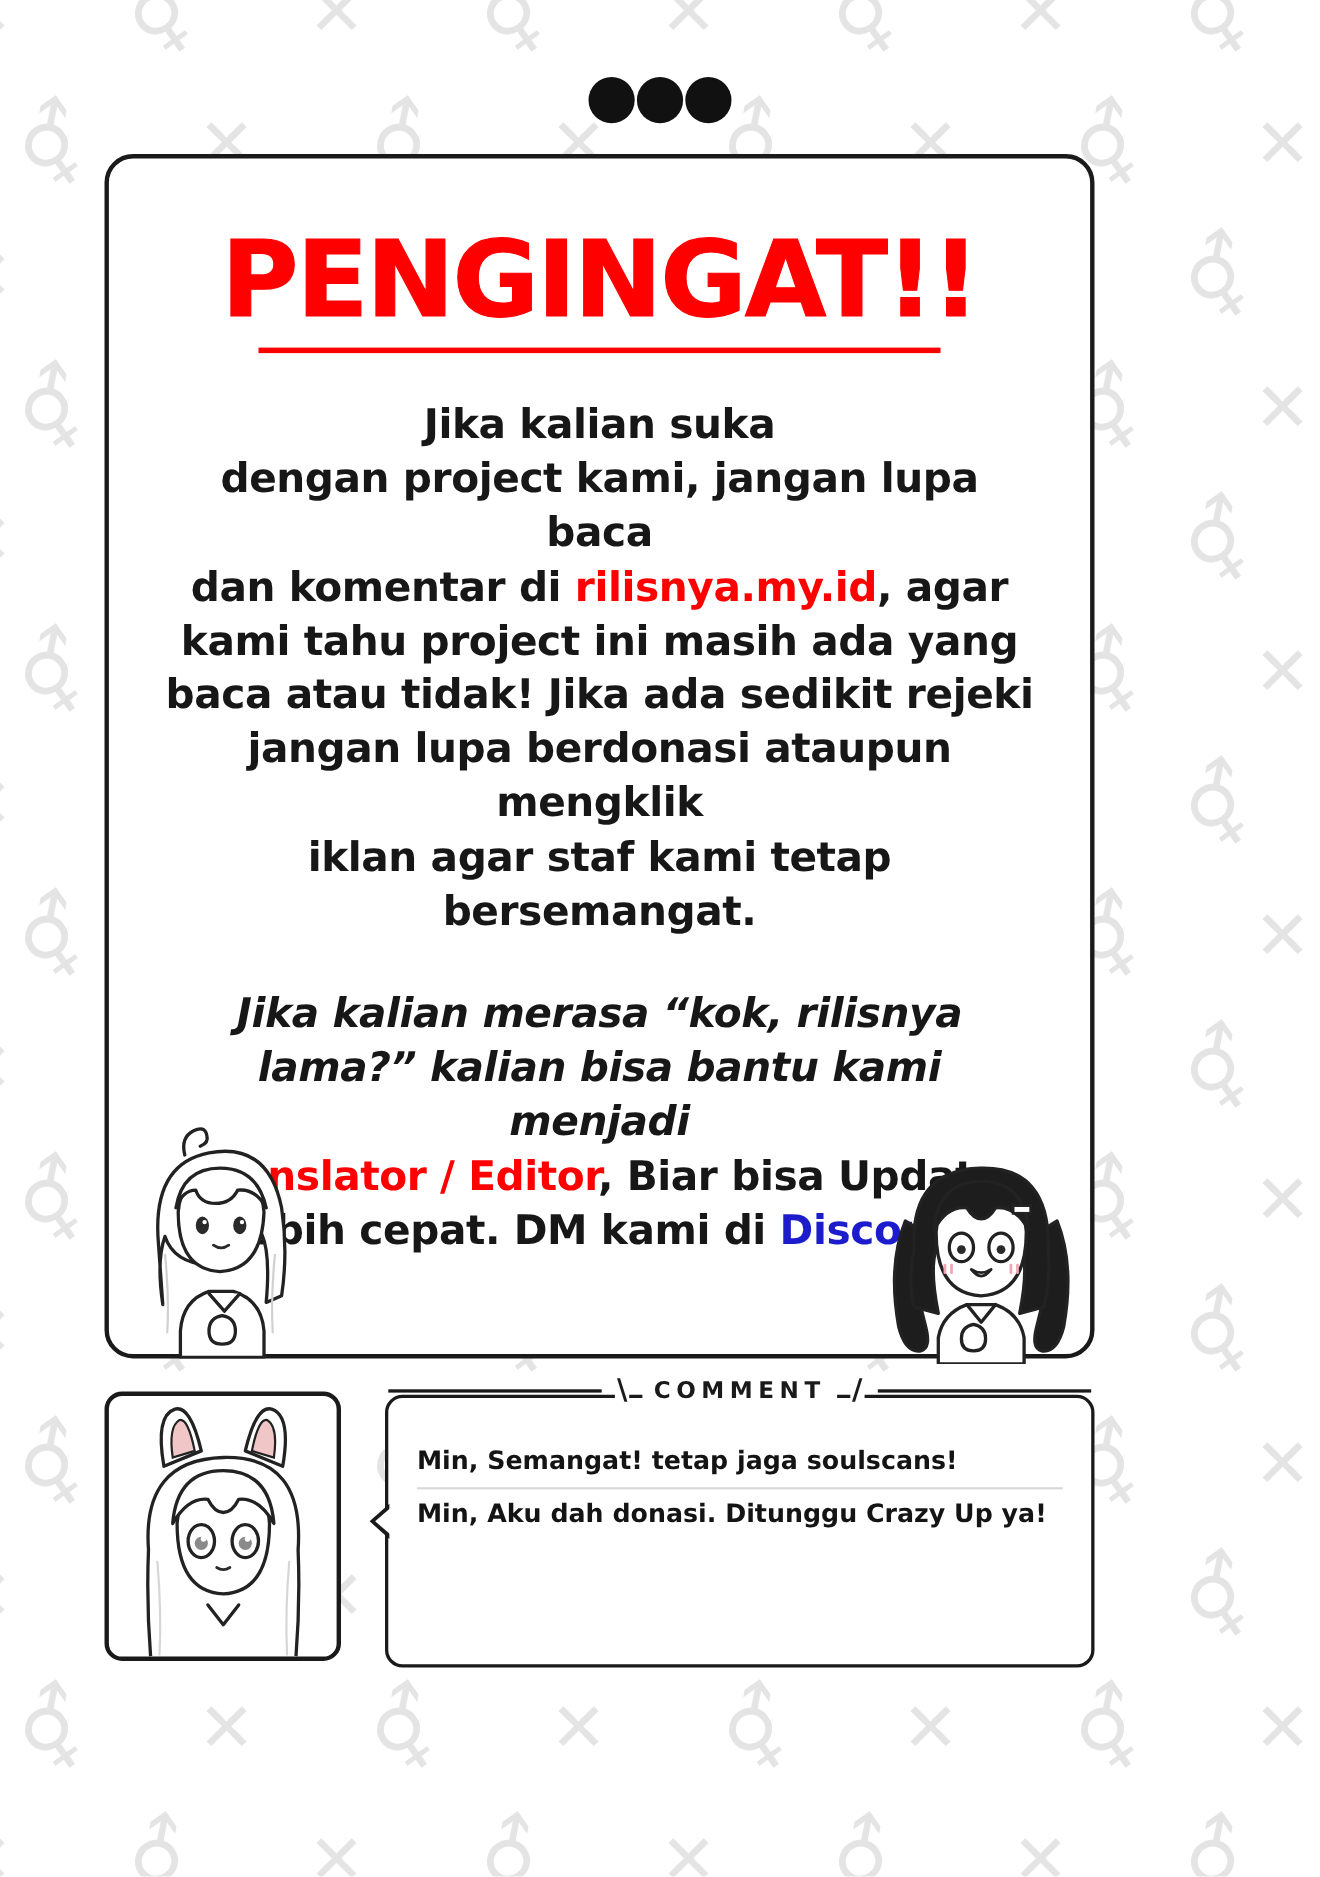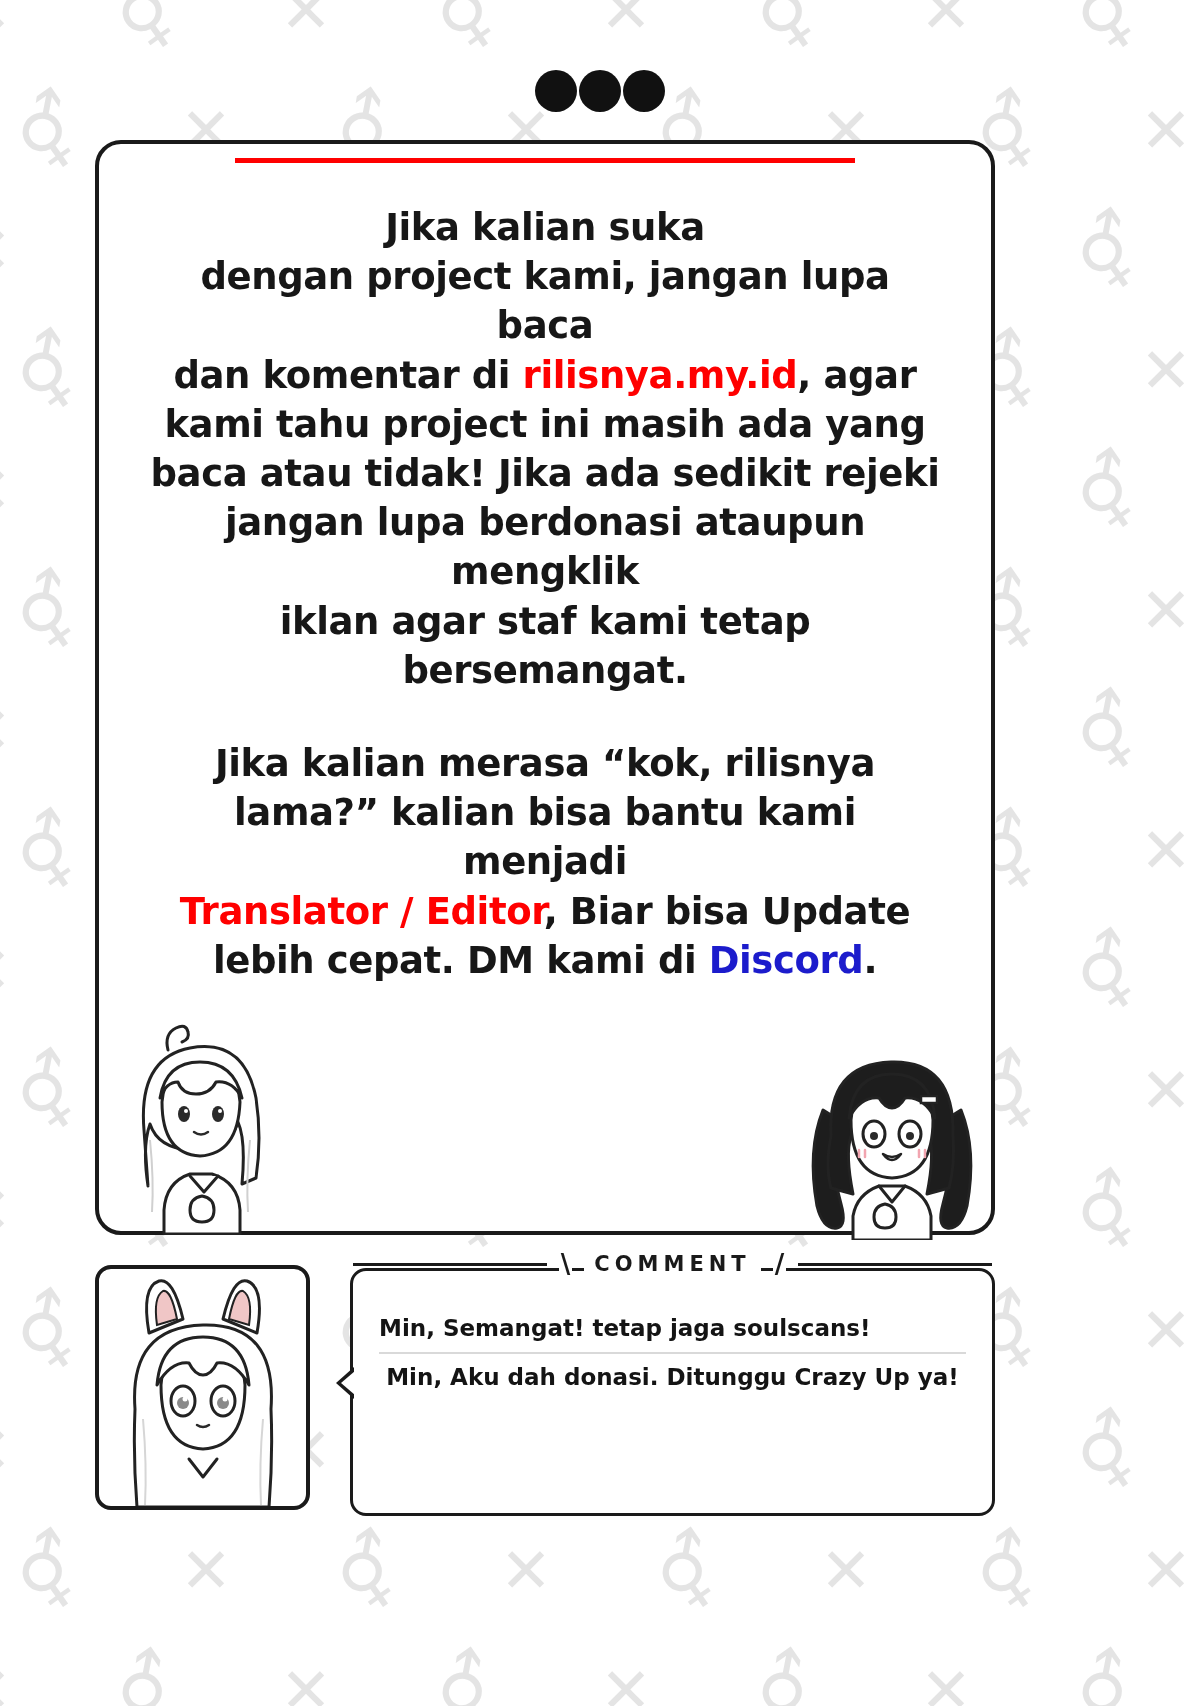--- a/index.html
+++ b/index.html
@@ -177,21 +177,21 @@
   .comments {
     padding: 34px 26px 0 26px;
   }
   .comment-item {
     font-weight: bold;
     font-size: 23px;
     color: #141414;
     padding: 10px 0 11px 0;
     border-bottom: 2px solid #d9d9d9;
   }
-  .comment-item:last-child { border-bottom: none; text-align: center; }
+  .comment-item:last-child { border-bottom: none; }
 
   
   .tail {
     position: absolute;
     left: -17px;
     top: 96px;
     width: 0; height: 0;
     border-top: 16px solid transparent;
     border-bottom: 16px solid transparent;
     border-right: 18px solid #1a1a1a;
@@ -335,34 +335,35 @@
   </div>
 
 <div class="dots">
   <div class="dot"></div>
   <div class="dot"></div>
   <div class="dot"></div>
 </div>
 
 <div class="card">
 
+  <div class="title">PENGINGAT!!</div>
   <div class="title-rule"></div>
 
   <div class="body-text">
     <span style="white-space: pre-line;">Jika kalian suka
 dengan project kami, jangan lupa baca
 dan komentar di </span><span class="red">rilisnya.my.id</span><span style="white-space: pre-line;">, agar
 kami tahu project ini masih ada yang
 baca atau tidak! Jika ada sedikit rejeki
 jangan lupa berdonasi ataupun mengklik
 iklan agar staf kami tetap bersemangat.</span>
   </div>
 
   <div class="body-text para2">
-    <span style="white-space: pre-line;">Jika kalian merasa “kok, rilisnya
+    <span style="white-space: pre-line; font-style: italic;">Jika kalian merasa “kok, rilisnya
 lama?” kalian bisa bantu kami menjadi
 </span><span class="red">Translator / Editor</span><span style="white-space: pre-line;">, Biar bisa Update
 lebih cepat. DM kami di </span><span class="blue">Discord</span><span>.</span>
   </div>
 </div>
 
 <div class="hand left" style="white-space: pre-line;">Baiklah.
 Aku mengerti!</div>
 <div class="hand right" style="white-space: pre-line;">Ah, seperti itu.</div>
 

